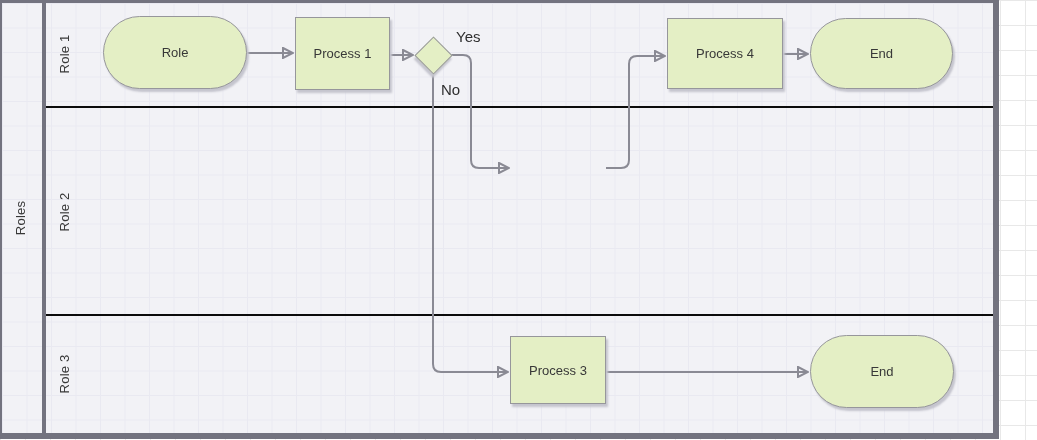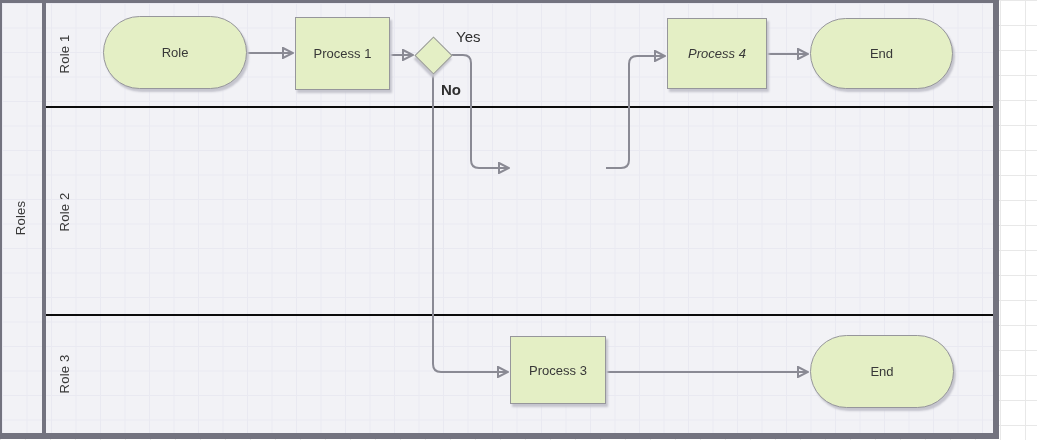--- a/index.html
+++ b/index.html
@@ -44,30 +44,30 @@
     display:flex; align-items:center; justify-content:center;
     font-size:13px; color:#383838; text-align:center;
   }
   .terminator { border-radius:37px; }
   .decision { width:27px; height:27px; transform:rotate(45deg); }
   .n-start { left:103px; top:16px;  width:144px; height:73px; }
   .n-p1    { left:295px; top:17px;  width:95px;  height:73px; }
   .n-dec   { left:420px; top:42px; }
   .n-p2    { left:511px; top:132px; width:95px;  height:73px; }
   .n-p3    { left:510px; top:336px; width:96px;  height:68px; }
-  .n-p4    { left:667px; top:18px;  width:100px;  height:71px;font-style:italic; }
+  .n-p4    { left:667px; top:18px;  width:116px;  height:71px; }
   .n-end1  { left:810px; top:18px;  width:143px; height:71px; }
   .n-end3  { left:810px; top:335px; width:144px; height:73px; }
   .edges { position:absolute; left:0; top:0; width:1037px; height:440px; pointer-events:none; }
   .edges path { stroke:#8a8a94; stroke-width:2; fill:none; }
   .edge-label {
     position:absolute; font-size:15px; color:#2f2f2f; white-space:nowrap;
   }
   .lbl-yes { left:456px; top:28px; }
-  .lbl-no  { left:441px; top:81px;font-weight:bold; }
+  .lbl-no  { left:441px; top:81px; }
 </style>
 </head>
 <body>
 
 <div class="canvas">
 
   <div class="pool">
     <span class="vlabel" style="left:18px; top:215px;">Roles</span>
     <div class="title-sep"></div>
 

